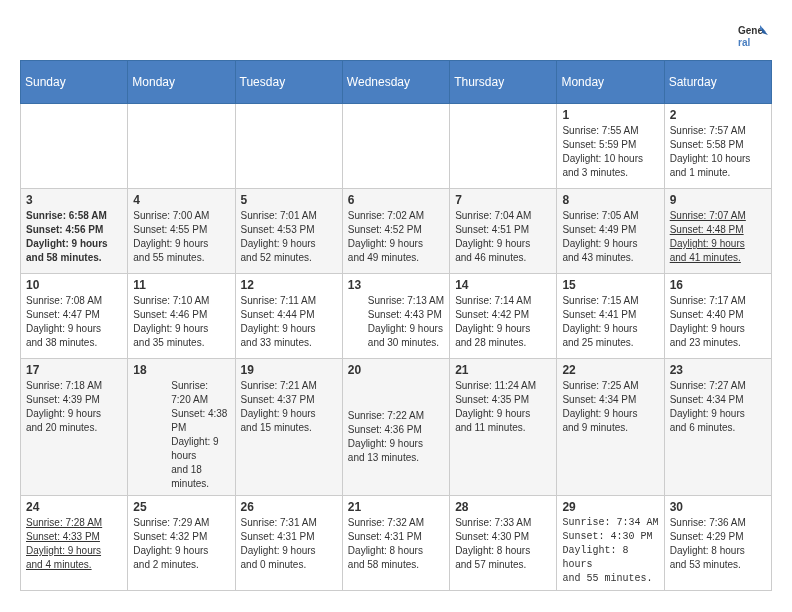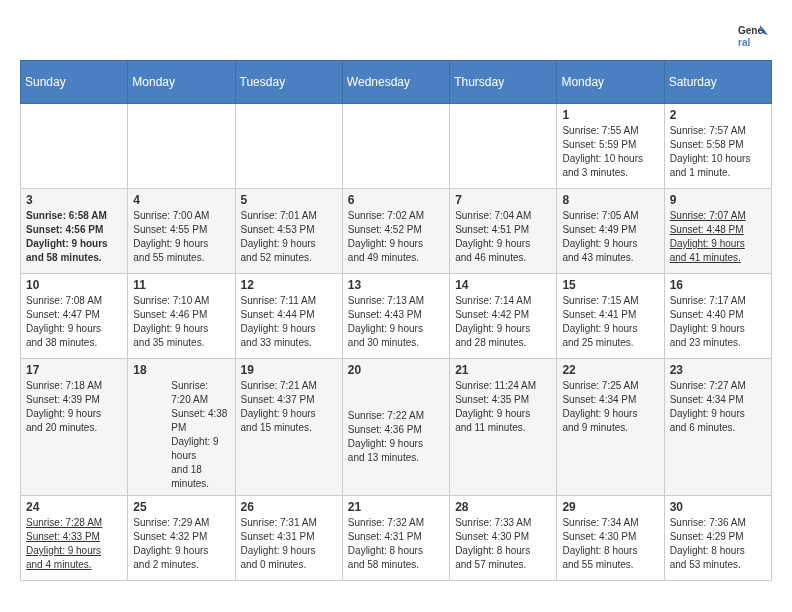--- a/index.html
+++ b/index.html
@@ -204,21 +204,21 @@
         </td>
         <td>
           <span class="day-number">12</span>
           <div class="day-info" style="white-space: pre-line;">Sunrise: 7:11 AM
 Sunset: 4:44 PM
 Daylight: 9 hours
 and 33 minutes.</div>
         </td>
         <td>
           <span class="day-number">13</span>
-          <div class="day-info" style="white-space: pre-line;">Sunrise: 7:13 AM
+          <div class="day-info" style="white-space: pre-line; margin-left: 20px;">Sunrise: 7:13 AM
 Sunset: 4:43 PM
 Daylight: 9 hours
 and 30 minutes.</div>
         </td>
         <td>
           <span class="day-number">14</span>
           <div class="day-info" style="white-space: pre-line;">Sunrise: 7:14 AM
 Sunset: 4:42 PM
 Daylight: 9 hours
 and 28 minutes.</div>
@@ -320,21 +320,21 @@
         </td>
         <td>
           <span class="day-number">28</span>
           <div class="day-info" style="white-space: pre-line;">Sunrise: 7:33 AM
 Sunset: 4:30 PM
 Daylight: 8 hours
 and 57 minutes.</div>
         </td>
         <td>
           <span class="day-number">29</span>
-          <div class="day-info" style="white-space: pre-line;">Sunrise: 7:34 AM
+          <div class="day-info" style="white-space: pre-line; font-family: Liberation Mono, monospace;">Sunrise: 7:34 AM
 Sunset: 4:30 PM
 Daylight: 8 hours
 and 55 minutes.</div>
         </td>
         <td>
           <span class="day-number">30</span>
           <div class="day-info" style="white-space: pre-line;">Sunrise: 7:36 AM
 Sunset: 4:29 PM
 Daylight: 8 hours
 and 53 minutes.</div>

